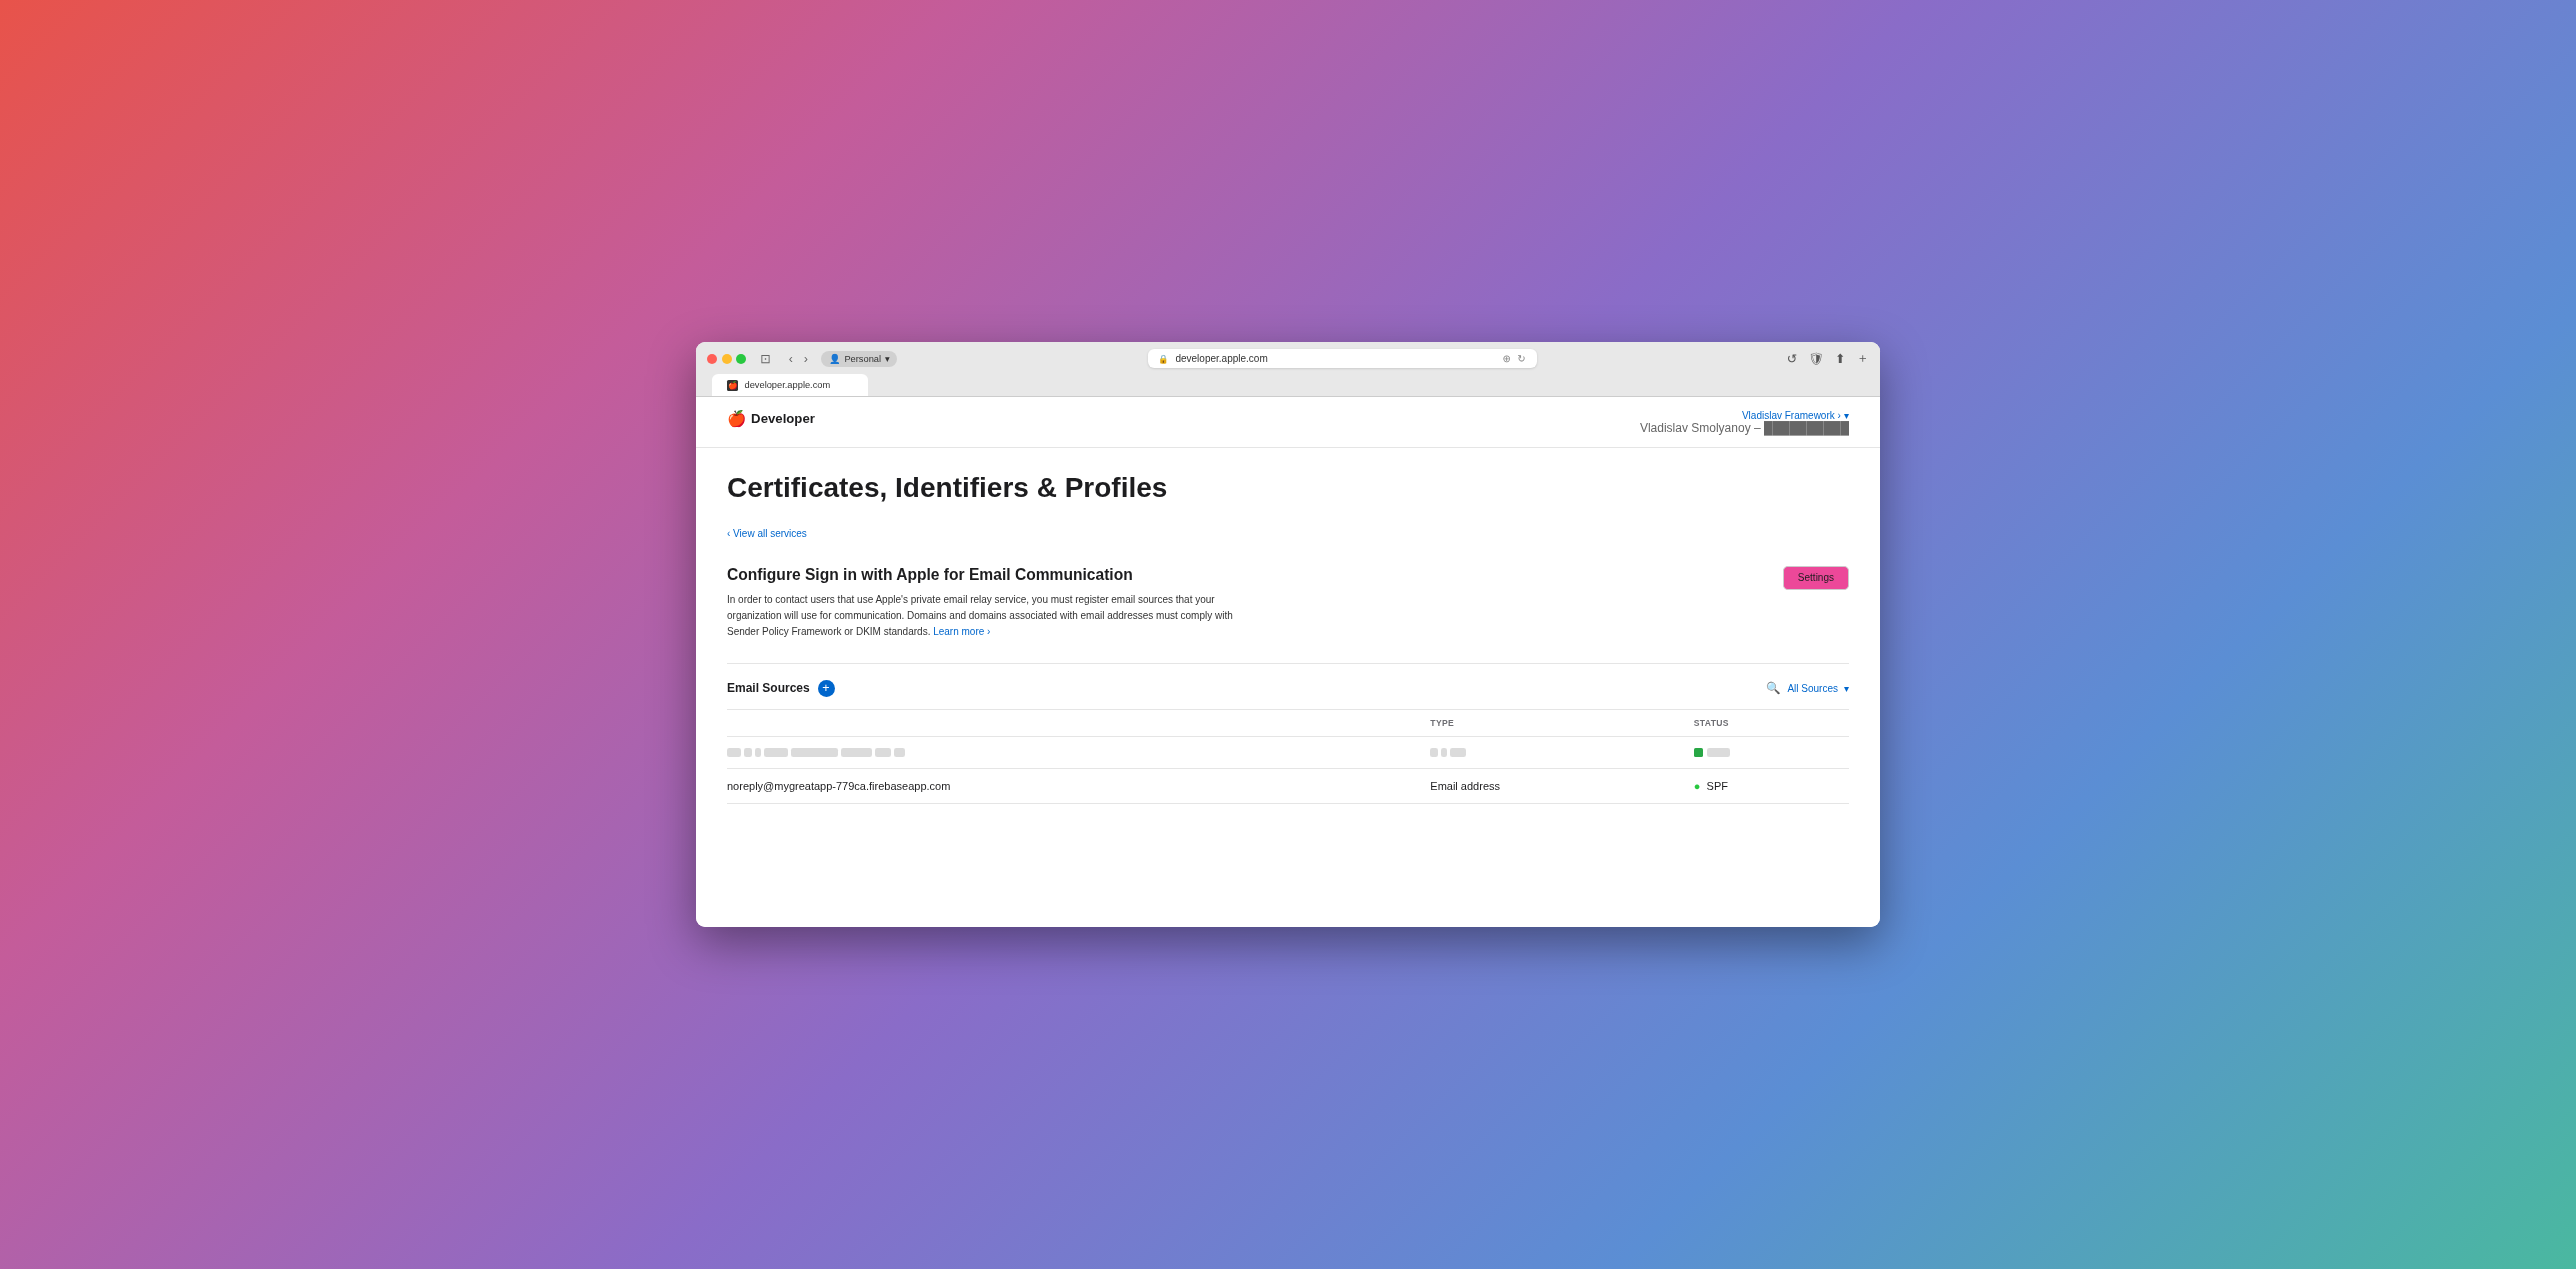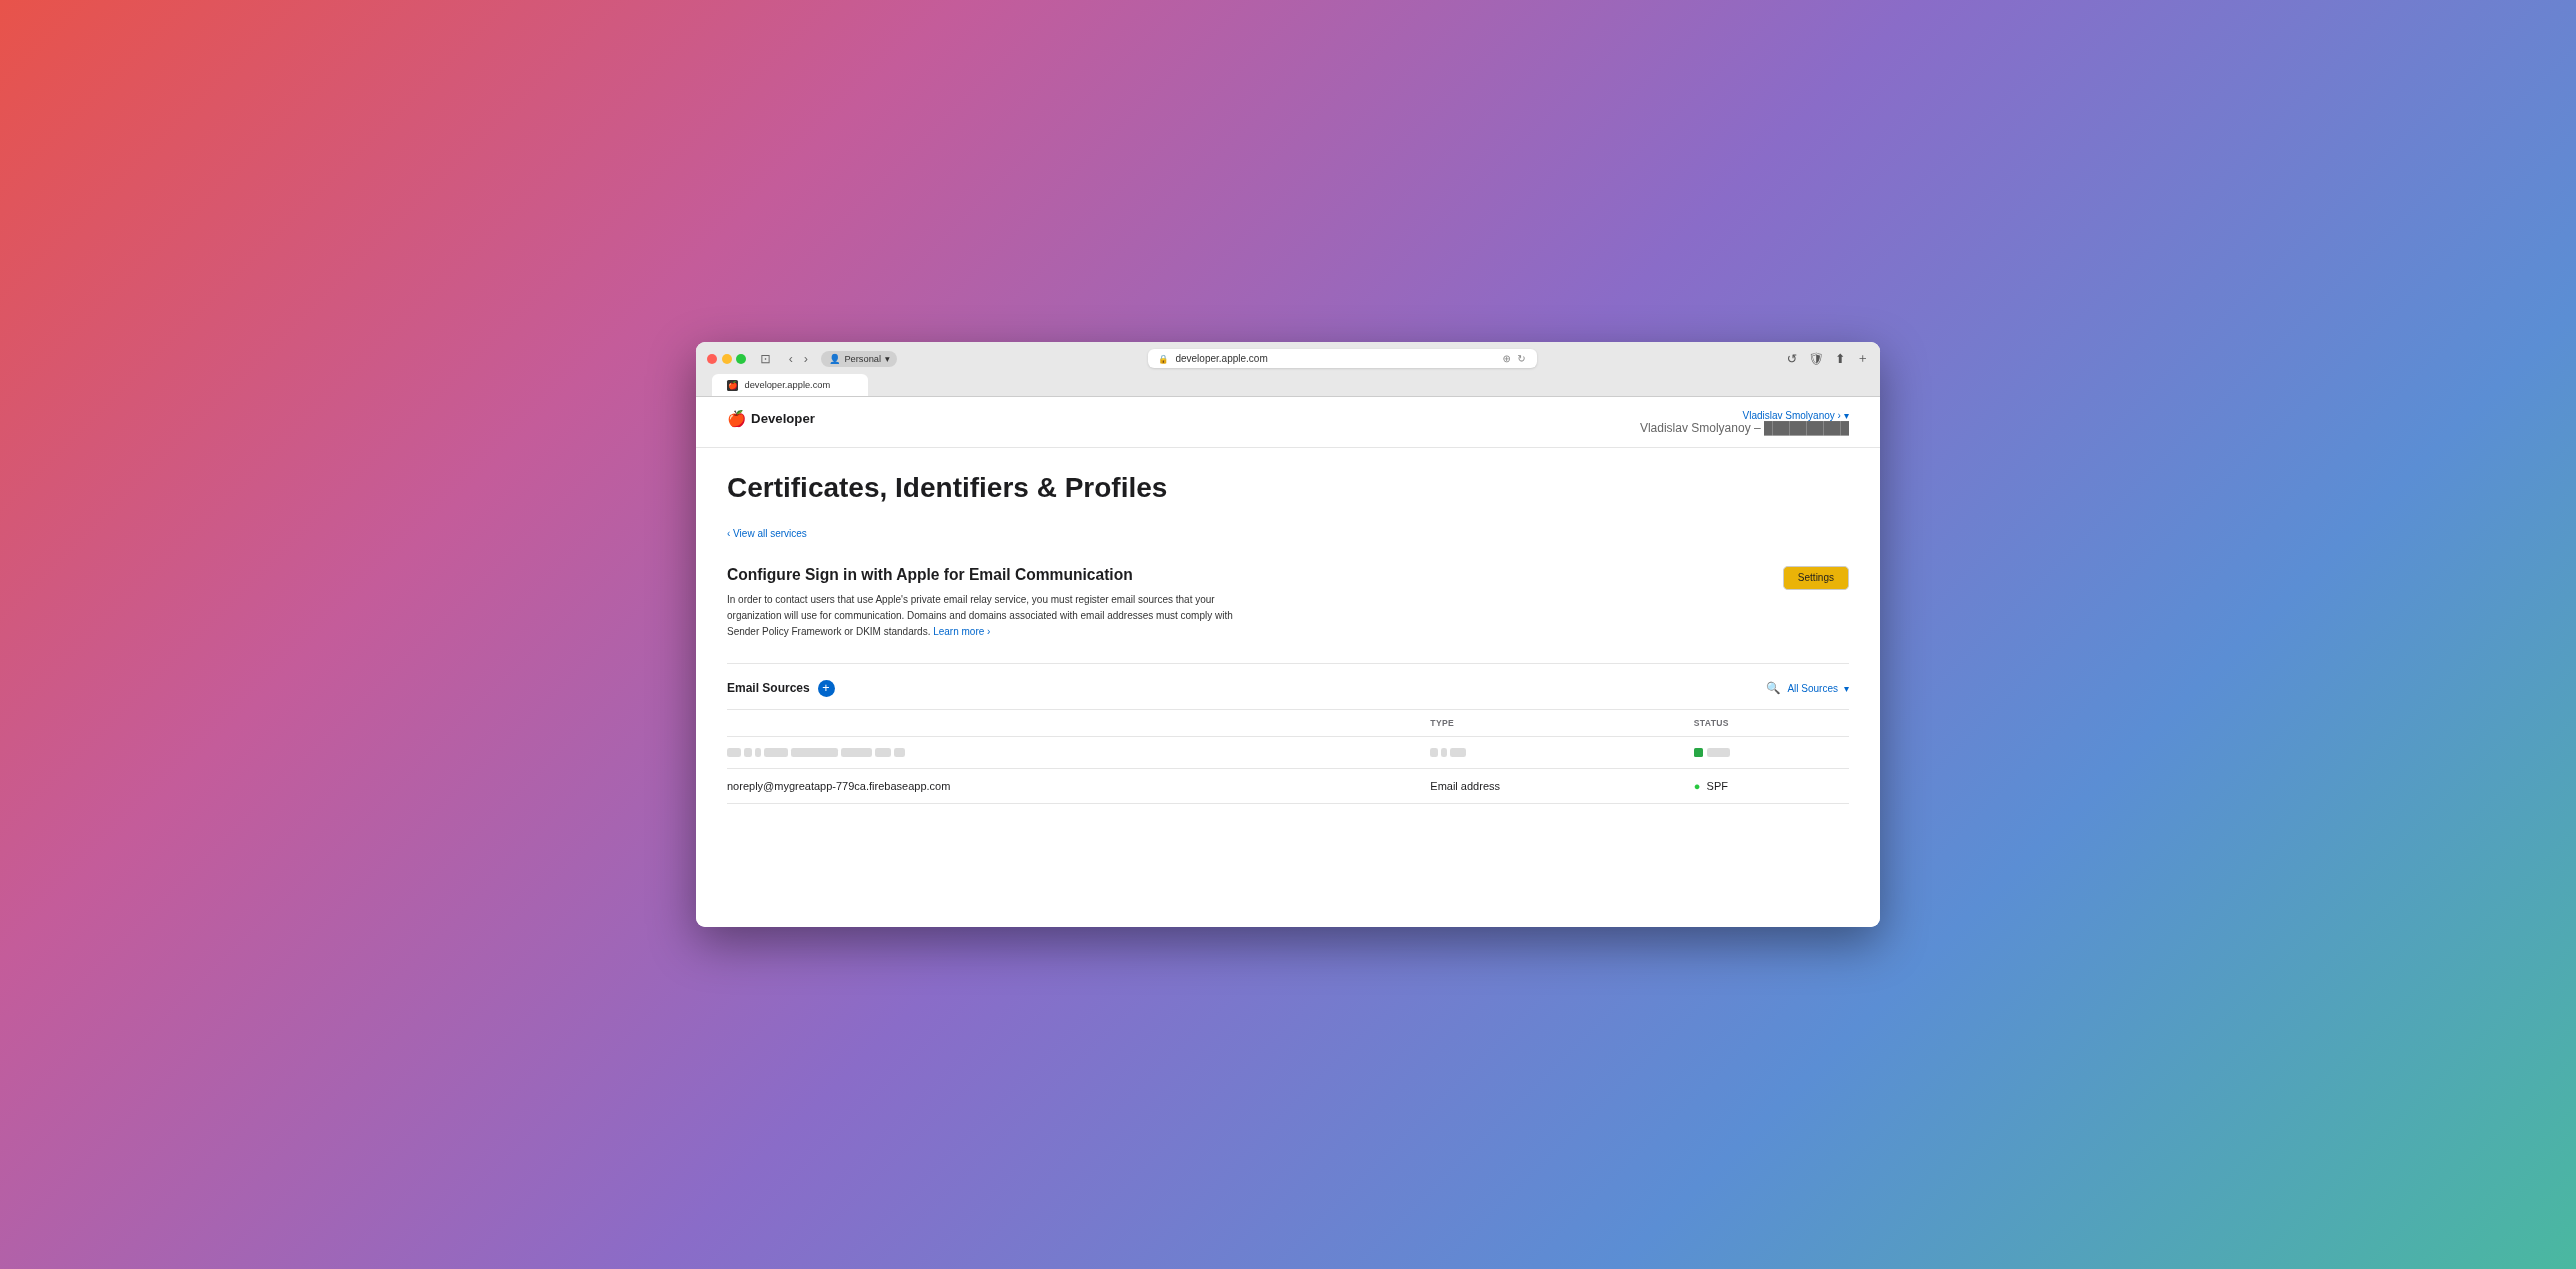--- a/index.html
+++ b/index.html
@@ -235,21 +235,21 @@
     }
 
     .learn-more {
       color: #0066cc;
       text-decoration: none;
       font-size: 10px;
     }
 
     .settings-btn {
       border: 0.8px solid #ccc;
-      background: #eab308;
+      background: #ec4899;
       border-radius: 4.7px;
       padding: 5.5px 14px;
       font-size: 10px;
       color: #1d1d1f;
       cursor: pointer;
     }
 
     .divider {
       border: none;
       border-top: 0.8px solid #e5e5e5;
@@ -441,21 +441,21 @@
 
   <div class="page-content">
 
     <div class="site-header">
       <div class="apple-developer-logo">
         <span class="apple-logo">🍎</span>
         <span>Developer</span>
       </div>
       <div class="user-info">
         <a class="user-name-link">
-          <span>Vladislav Smolyanoy ›</span>
+          <span>Vladislav Framework ›</span>
           <span>▾</span>
         </a>
         <div class="user-id">Vladislav Smolyanoy – ██████████</div>
       </div>
     </div>
 
     <div class="main-content">
       <h1 class="page-title">Certificates, Identifiers &amp; Profiles</h1>
 
       <a class="view-all-link">‹ View all services</a>

